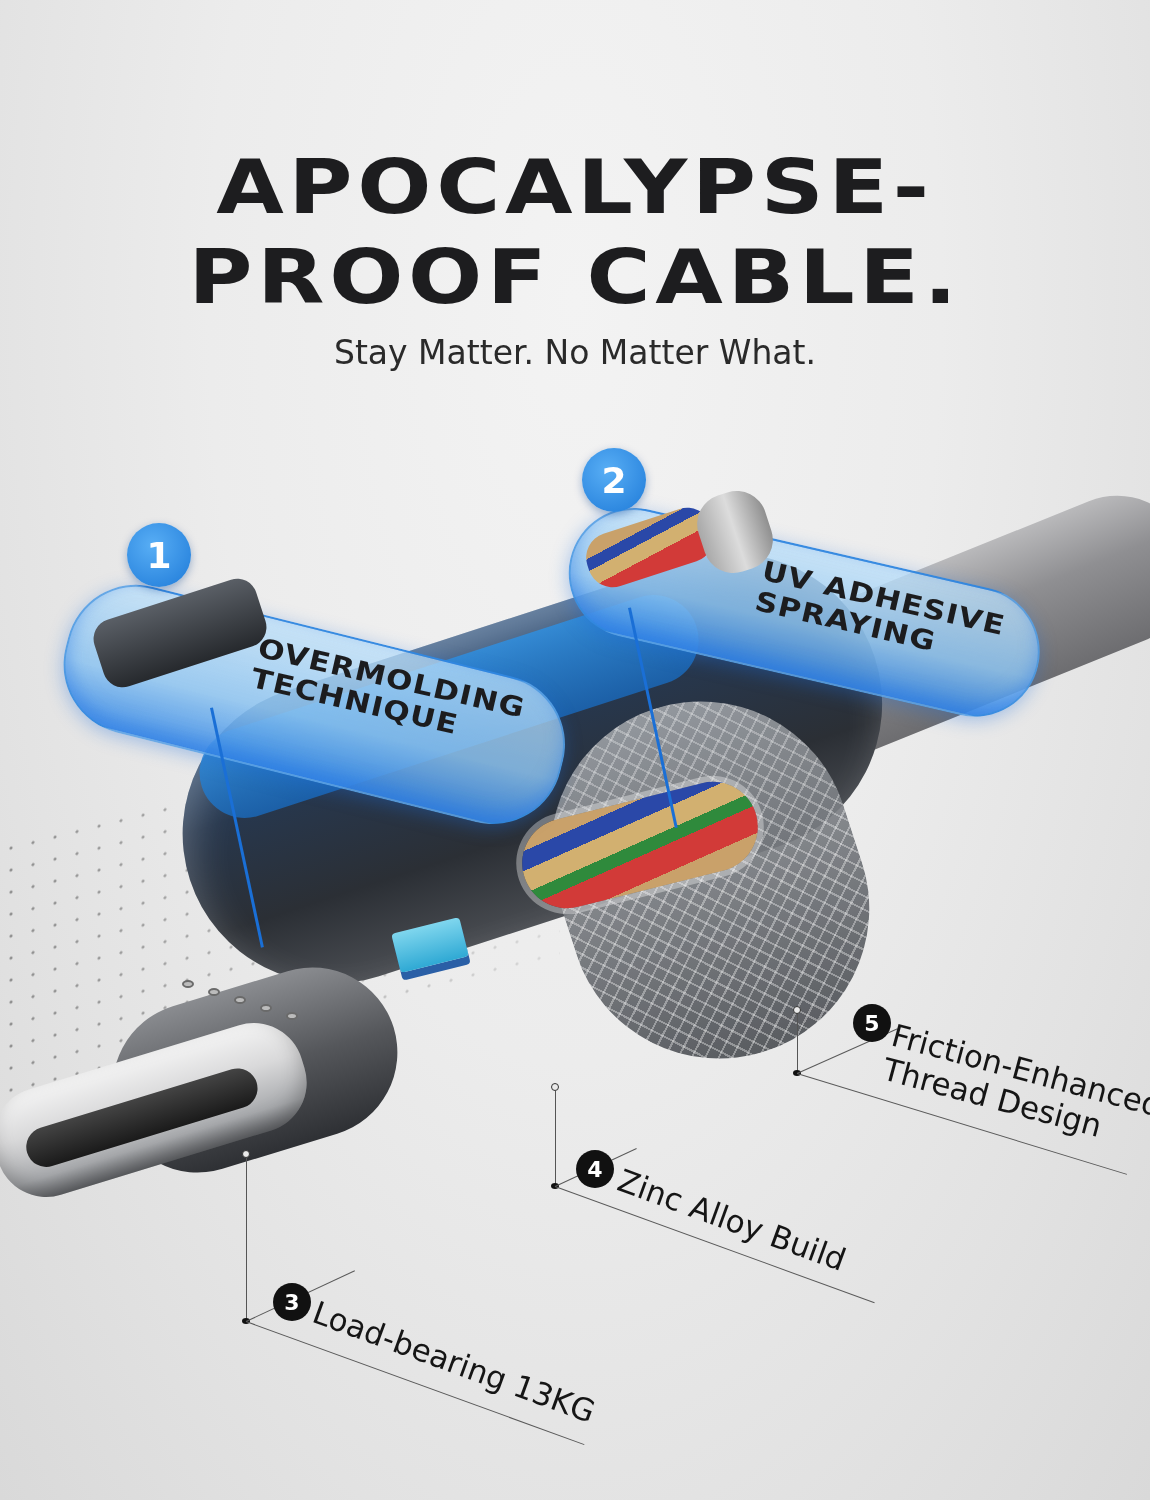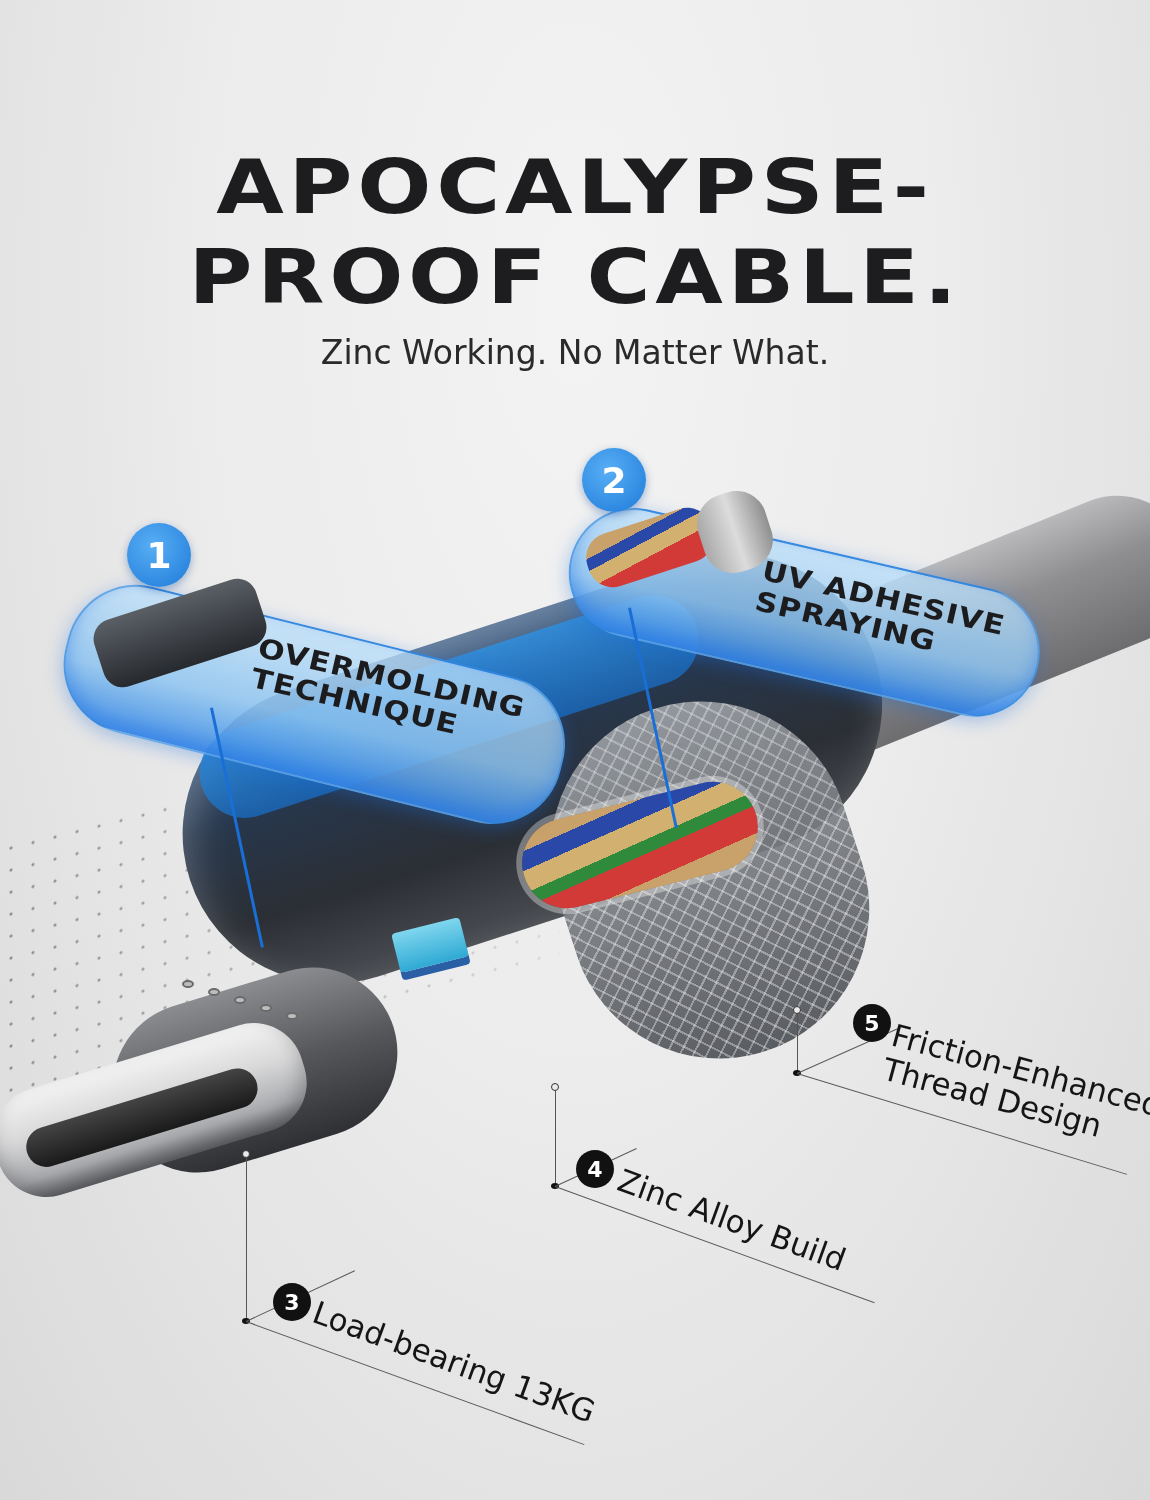--- a/index.html
+++ b/index.html
@@ -144,21 +144,21 @@
     color: #151515; line-height: 1.12; transform-origin: left top; white-space: nowrap;
   }
 </style>
 </head>
 <body>
 
 <div class="dots"></div>
 
 <div class="headline l1">APOCALYPSE-</div>
 <div class="headline l2">PROOF CABLE.</div>
-<div class="subhead">Zinc Working. No Matter What.</div>
+<div class="subhead">Stay Matter. No Matter What.</div>
 
 <div>
   <div class="cable-tail"></div>
   <div class="housing"></div>
   <div class="knurl"></div>
   <div class="wires"></div>
   <div class="chip"></div>
   <div class="plug-collar"></div>
   <div class="plug-tip"></div>
   <div class="vent-dot" style="left:182px;top:980px"></div>

